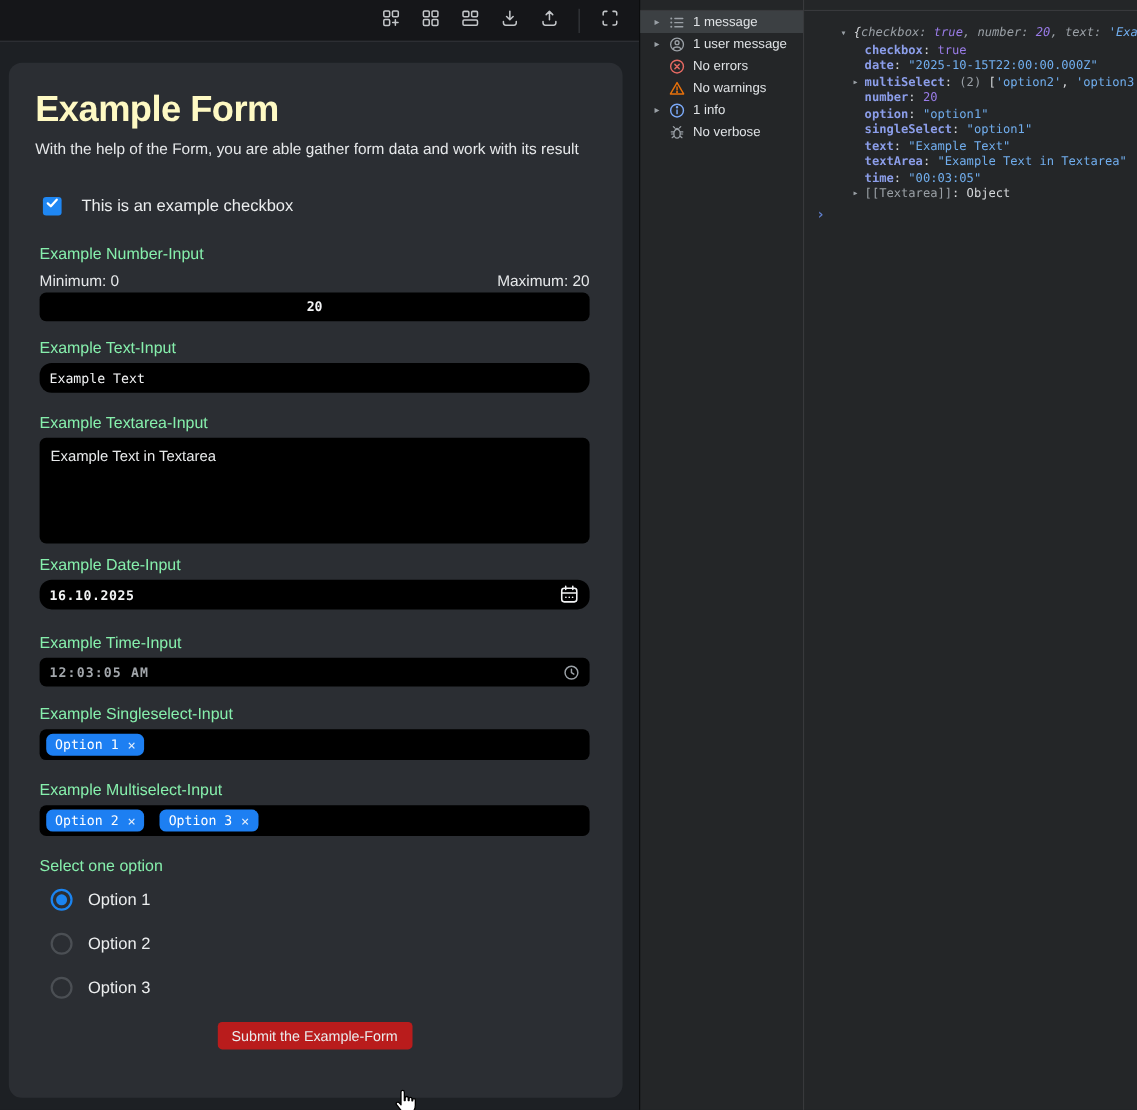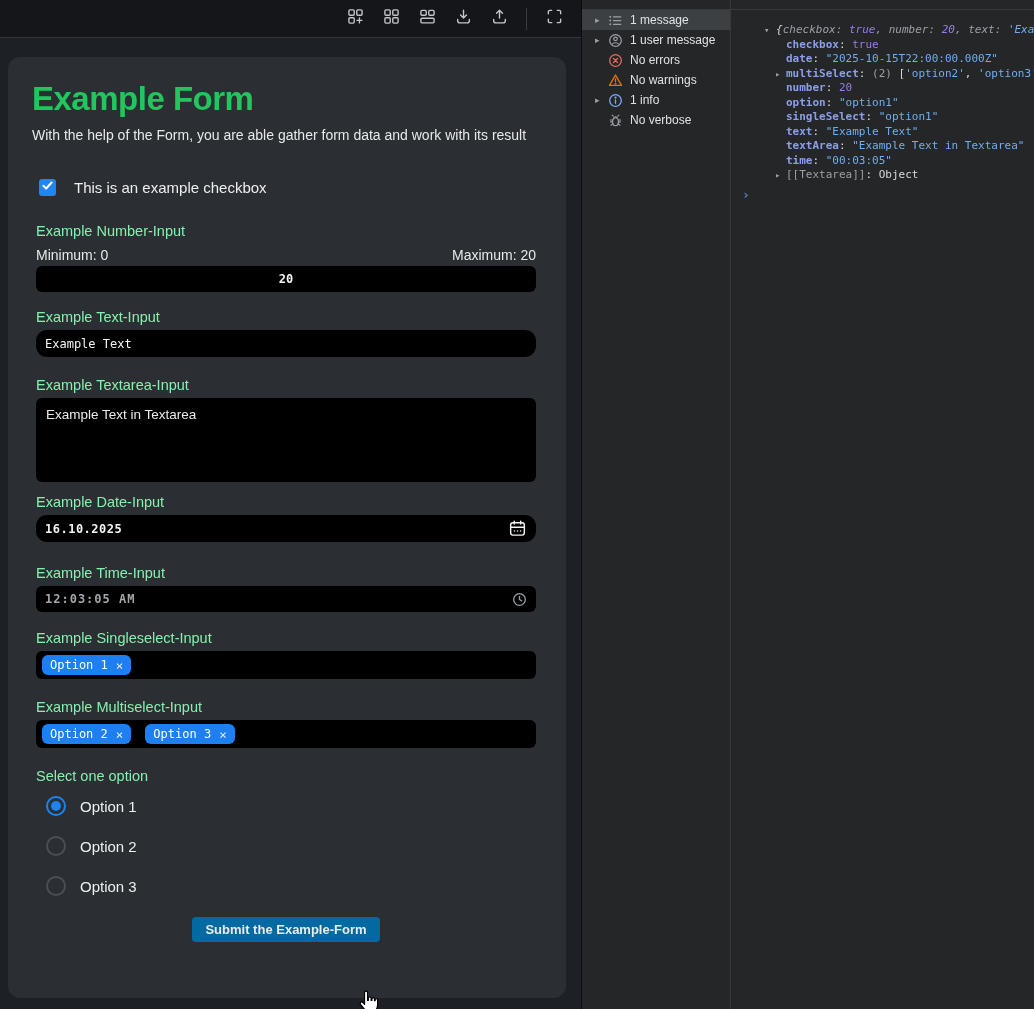--- a/index.html
+++ b/index.html
@@ -14,39 +14,39 @@
                  padding-right:14px; gap:10px; }
   .tb-btn { width:26px; height:26px; display:flex; align-items:center; justify-content:center;
             border-radius:4px; cursor:pointer; }
   .tb-btn svg { stroke:#c3c6c9; fill:none; stroke-width:1.3; stroke-linecap:round; stroke-linejoin:round; }
   .tb-divider { width:1px; height:22px; background:#3a3d40; margin:0 4px; }
 
   .left-body { flex:1; position:relative; }
   .form-card { position:absolute; left:8px; top:19px; width:558px; height:941px;
                background:#2b2e33; border-radius:12px; padding:23px 30px 0 28px; overflow:hidden; }
 
-  .form-title { font-size:33px; font-weight:700; color:#22c55e; letter-spacing:-0.5px; margin-left:-4px; }
+  .form-title { font-size:33px; font-weight:700; color:#fef9c3; letter-spacing:-0.5px; margin-left:-4px; }
   .form-desc  { font-size:14px; color:#e6e8ea; margin-top:9px; margin-left:-4px; }
 
   .checkbox-row { margin-top:35px; margin-left:3px; display:flex; align-items:center; height:18px; }
   .checkbox-box { width:17px; height:17px; background:#1f87f3; border-radius:3px;
                   display:flex; align-items:center; justify-content:center; cursor:pointer; }
   .checkbox-row .lbl { font-size:15px; color:#eceeef; margin-left:18px; }
 
   .field-label { font-size:14.5px; color:#86efac; }
   .mt-section { margin-top:19px; }
   .minmax { display:flex; justify-content:space-between; margin-top:8px;
             font-size:14px; color:#e6e8ea; }
   .tf { width:500px; background:#000; border-radius:6px; color:#f2f3f4;
         font-family:"DejaVu Sans Mono", monospace; font-size:12px;
         display:flex; align-items:center; padding:0 9px; cursor:text; }
   .tf.h26 { height:26px; } .tf.h27 { height:27px;border-radius:11px; } .tf.h28 { height:28px; }
   .tf-center { justify-content:center; font-weight:700; }
   .mt4 { margin-top:5px; }
-  .textarea { width:500px; height:84px; background:#000; border-radius:6px;
+  .textarea { width:500px; height:96px; background:#000; border-radius:6px;
               font-family:"Liberation Sans", sans-serif; font-size:13.5px; color:#e8eaeb;
               padding:9px 10px; margin-top:5px; cursor:text; }
   .tf .val-bold { font-weight:700; letter-spacing:0.5px; }
   .tf .time-val { color:#a2a6ab; font-weight:700; letter-spacing:1px; }
   .tf .spacer { flex:1; }
   .tf .field-icon { display:flex; cursor:pointer; }
 
   .chip { height:20px; background:#1d7ff2; border-radius:6px; display:inline-flex;
           align-items:center; padding:0 8px; margin-right:14px; }
   .chip .chip-label { color:#fff; font-size:12px; }
@@ -56,21 +56,21 @@
   .radio-options { margin-top:12px; }
   .radio-row { display:flex; align-items:center; height:20px; margin-bottom:20px;
                margin-left:10px; cursor:pointer; }
   .radio-circle { width:20px; height:20px; border-radius:50%; border:2px solid #4b4f54;
                   display:flex; align-items:center; justify-content:center; }
   .radio-circle.sel { border-color:#1b84f0; }
   .radio-dot { width:10px; height:10px; border-radius:50%; background:#1b84f0; }
   .radio-row .lbl { font-size:15px; color:#eceeef; margin-left:14px; }
 
   .submit-wrap { text-align:center; margin-top:21px; }
-  .submit-btn { display:inline-block; background:#0369a1; color:#eaebec; font-weight:700;
+  .submit-btn { display:inline-block; background:#b91c1c; color:#eaebec; font-weight:400;
                 font-size:13px; padding:5px 13px; border-radius:4px; cursor:pointer;
                 font-family:"Liberation Sans", sans-serif; border:none; }
 
   .mouse-cursor { position:absolute; left:355px; top:951px; width:26px; height:26px; z-index:50; }
 
   
   .right-panel { width:453px; height:100%; background:#242628; border-left:1px solid #0b0c0d;
                  display:flex; }
   .console-sidebar { width:149px; border-right:1px solid #38393c; display:flex; flex-direction:column; }
   .sb-topstrip, .main-topstrip { height:10px; border-bottom:1px solid #38393c; flex-shrink:0; }

